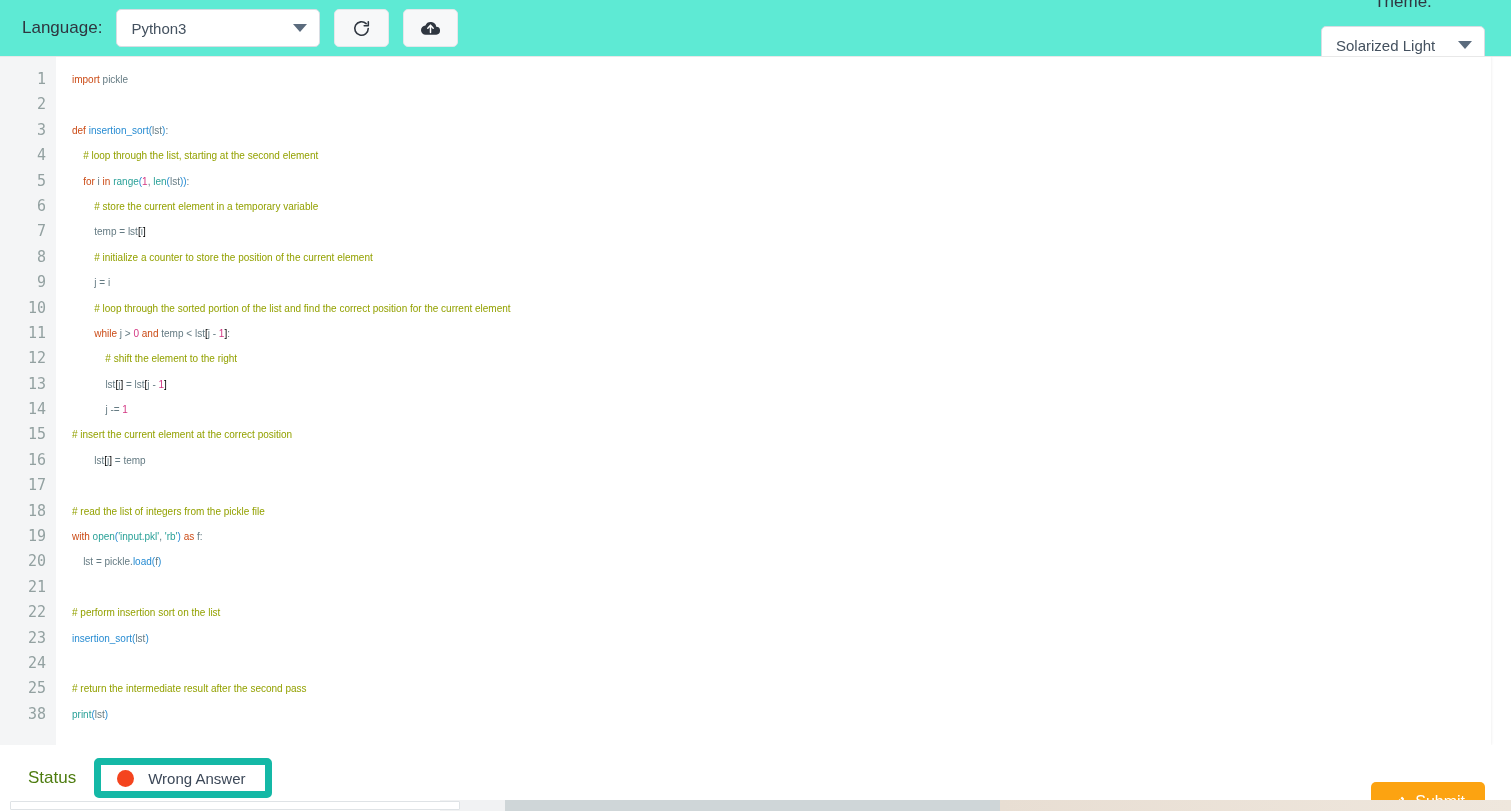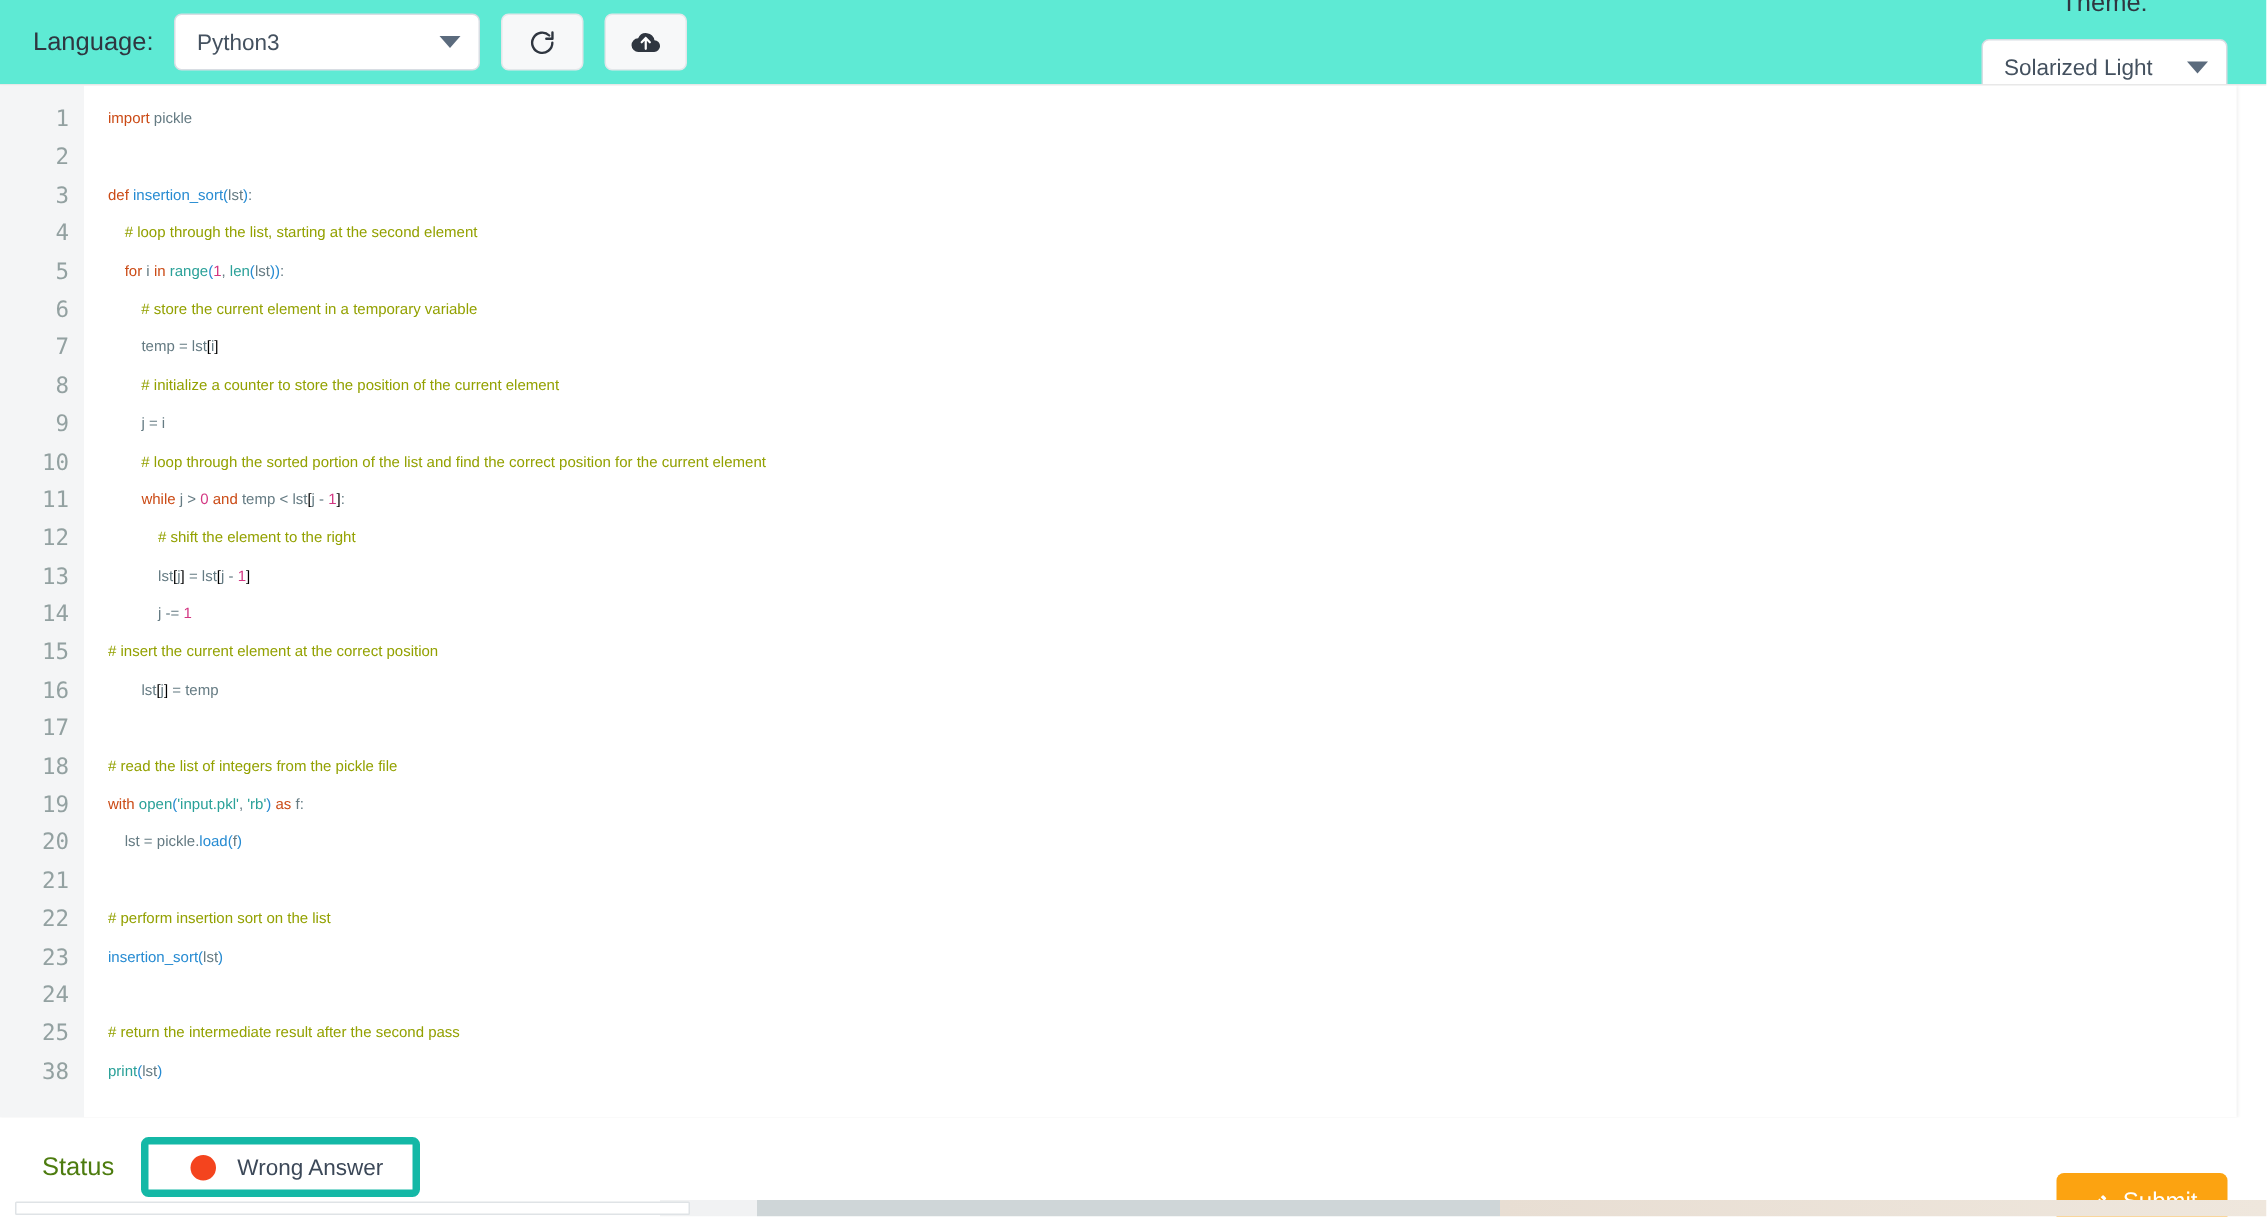--- a/index.html
+++ b/index.html
@@ -183,27 +183,27 @@
   }
 
   .status-label {
     font-size: 17px;
     color: #4d7c0f;
     margin-right: 18px;
   }
 
   .status-chip {
     height: 40px;
-    border: 5px solid #14b8a6;
+    border: 7px solid #14b8a6;
     border-radius: 5px;
     background: #ffffff;
     display: flex;
     align-items: center;
     gap: 14px;
-    padding: 0 20px 0 28px;
+    padding: 0 20px 0 16px;
     box-sizing: border-box;
   }
 
   .status-dot {
     width: 17px;
     height: 17px;
     border-radius: 50%;
     background: #f4441e;
     flex: 0 0 auto;
   }

